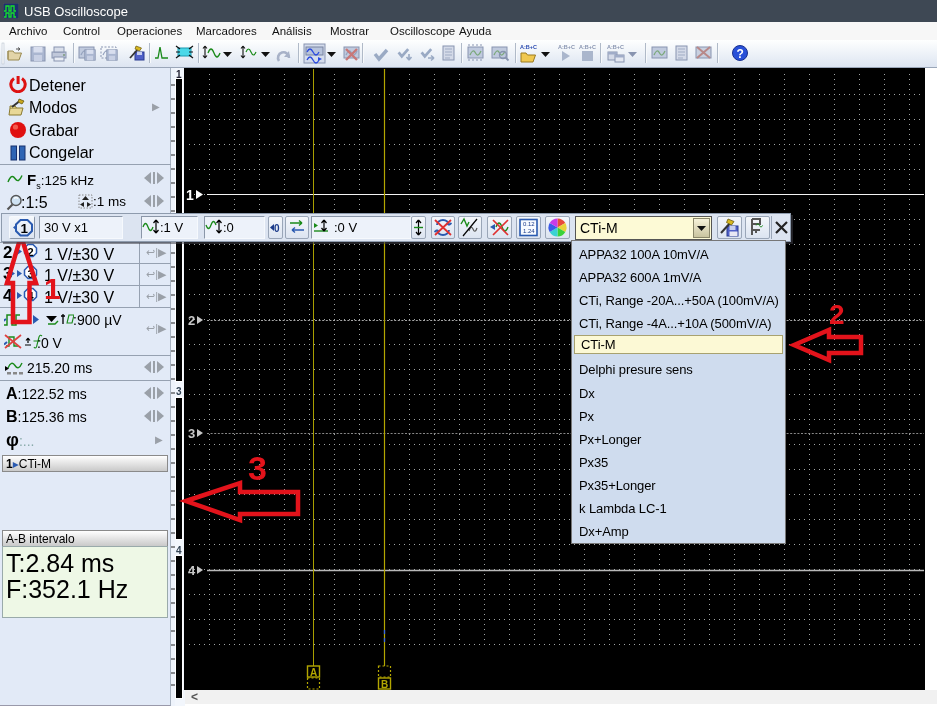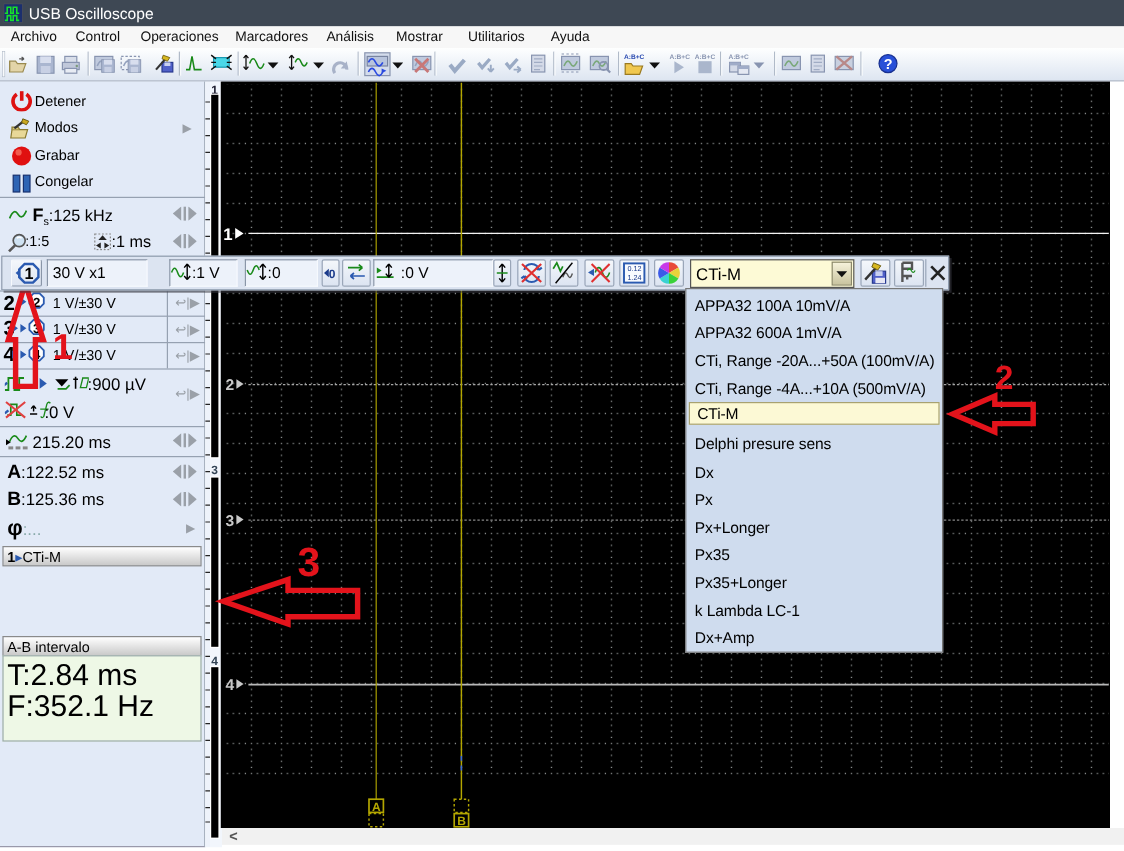--- a/index.html
+++ b/index.html
@@ -10,21 +10,21 @@
 #menubar { left:0; top:22px; width:937px; height:18px; background:#f7f7f7; font-size:11.5px; color:#111; }
 #menubar span { position:absolute; top:3px; }
 #toolbar { left:0; top:40px; width:937px; height:28px; background:linear-gradient(#feffff,#dde5f1); border-bottom:1px solid #9aa6b8; }
 #leftpanel { left:0; top:68px; width:171px; height:638px; background:#e2eaf7; border-right:1px solid #a8b2c0; border-bottom:1px solid #99a; }
 #ruler { left:171px; top:68px; width:14px; height:638px; background:#eef3fb; }
 #rightstrip { left:925px; top:68px; width:12px; height:641px; background:#fff; }
 #hscroll { left:185px; top:690px; width:752px; height:14px; background:#f1f1f1; }
 #hscroll .lt { position:absolute; left:6px; top:0px; color:#555; font-size:12px; font-weight:bold; }
 .row { position:absolute; left:0; width:171px; color:#000; }
 .sep { position:absolute; left:0; width:171px; height:1px; background:#96a1b1; }
-.lab15 { font-size:12px; }
+.lab15 { font-size:16px; }
 .arrR { position:absolute; color:#9aa0a8; }
 #chtoolbar { left:1px; top:213px; width:790px; height:29px; background:#dce4f1; border:1px solid #8e9bad; box-shadow:2px 2px 0 rgba(60,60,70,.55); }
 .cbtn { position:absolute; top:2px; height:23px; background:linear-gradient(#f4f7fb,#dce4f1); border:1px solid #9aa6b8; border-radius:2px; }
 .cinput { position:absolute; top:2px; height:23px; background:#edf2fa; border:1px solid; border-color:#8a96a8 #f6f9fd #f6f9fd #8a96a8; font-size:13px; color:#000; }
 #dropdown { left:571px; top:240px; width:215px; height:304px; background:#cfdcee; border:1px solid #777; font-size:13.5px; color:#000; z-index:40; }
 #dropdown .it { position:absolute; left:1px; width:212px; height:23px; line-height:23px; padding-left:6px; white-space:nowrap; overflow:hidden; font-size:13px; letter-spacing:-0.1px; }
 #dropdown .hl { background:#fcf9d5; border:1px solid #a8a270; height:19px; line-height:17px; }
 .mhead { position:absolute; left:2px; width:166px; height:17px; background:linear-gradient(#ffffff,#c9c9c9); border:1px solid #8a8a8a; font-size:12px; color:#000; padding:1px 0 0 3px; }
 .mbox { position:absolute; left:2px; width:166px; background:#eef8e6; border:1px solid #9aa; color:#000; font-size:25px; line-height:26px; padding:3px 0 0 3px; }
 </style>
@@ -39,21 +39,21 @@
 </svg>
 <span class="t">USB Oscilloscope</span>
 </div>
 <div class="abs" id="menubar">
 <span style="left:9px">Archivo</span>
 <span style="left:63px">Control</span>
 <span style="left:117px">Operaciones</span>
 <span style="left:196px">Marcadores</span>
 <span style="left:272px">Análisis</span>
 <span style="left:330px">Mostrar</span>
-<span style="left:390px">Utilitarios</span>
+<span style="left:390px">Oscilloscope</span>
 <span style="left:459px">Ayuda</span>
 </div>
 <div class="abs" id="toolbar">
 <svg width="937" height="27" xmlns="http://www.w3.org/2000/svg">
 <defs>
 <g id="floppy">
           <rect x="1" y="1" width="14" height="14" fill="#aab6d0" stroke="#8894b0" stroke-width="1"></rect>
           <rect x="3.5" y="1" width="9" height="5.5" fill="#d8deee"></rect>
           <rect x="4" y="9" width="8" height="6" fill="#c8d0e4"></rect>
         </g>
@@ -241,21 +241,21 @@
 <path d="M7 0 L0 6 L7 12 z" fill="#9aa0a8"></path>
       <rect x="9" y="0" width="2" height="12" fill="#9aa0a8"></rect>
       <path d="M13 0 L20 6 L13 12 z" fill="#9aa0a8"></path>
 </svg>
 
 <svg class="abs" style="left:6px;top:126px" width="17" height="17" xmlns="http://www.w3.org/2000/svg">
 <circle cx="10" cy="6.5" r="5" fill="#cfe2f2" stroke="#555" stroke-width="1.4"></circle>
 <path d="M6.5 10.5 L1.5 15.5" stroke="#555" stroke-width="2.2"></path>
 <path d="M8 4.5 a3 3 0 0 1 4 0" stroke="#fff" stroke-width="1.2" fill="none"></path>
 </svg>
-<div class="row" style="top:126px;left:21px;font-size:12px">:1:5</div>
+<div class="row" style="top:126px;left:21px;font-size:16px">:1:5</div>
 <svg class="abs" style="left:78px;top:126px" width="15" height="15" xmlns="http://www.w3.org/2000/svg">
 <rect x="1" y="1" width="13" height="13" fill="none" stroke="#888" stroke-width="1" stroke-dasharray="1.5,1.5"></rect>
 <path d="M7.5 2 l3.5 4 h-7 z" fill="#222"></path>
 <path d="M2 10.5 l4 -2.5 v5 z M13 10.5 l-4 -2.5 v5 z" fill="#222"></path>
 </svg>
 <div class="row" style="top:126px;left:93px;font-size:13.5px">:1 ms</div>
 <svg class="abs" style="left:144px;top:127px" width="20" height="12" xmlns="http://www.w3.org/2000/svg">
 <path d="M7 0 L0 6 L7 12 z" fill="#9aa0a8"></path>
       <rect x="9" y="0" width="2" height="12" fill="#9aa0a8"></rect>
       <path d="M13 0 L20 6 L13 12 z" fill="#9aa0a8"></path>

